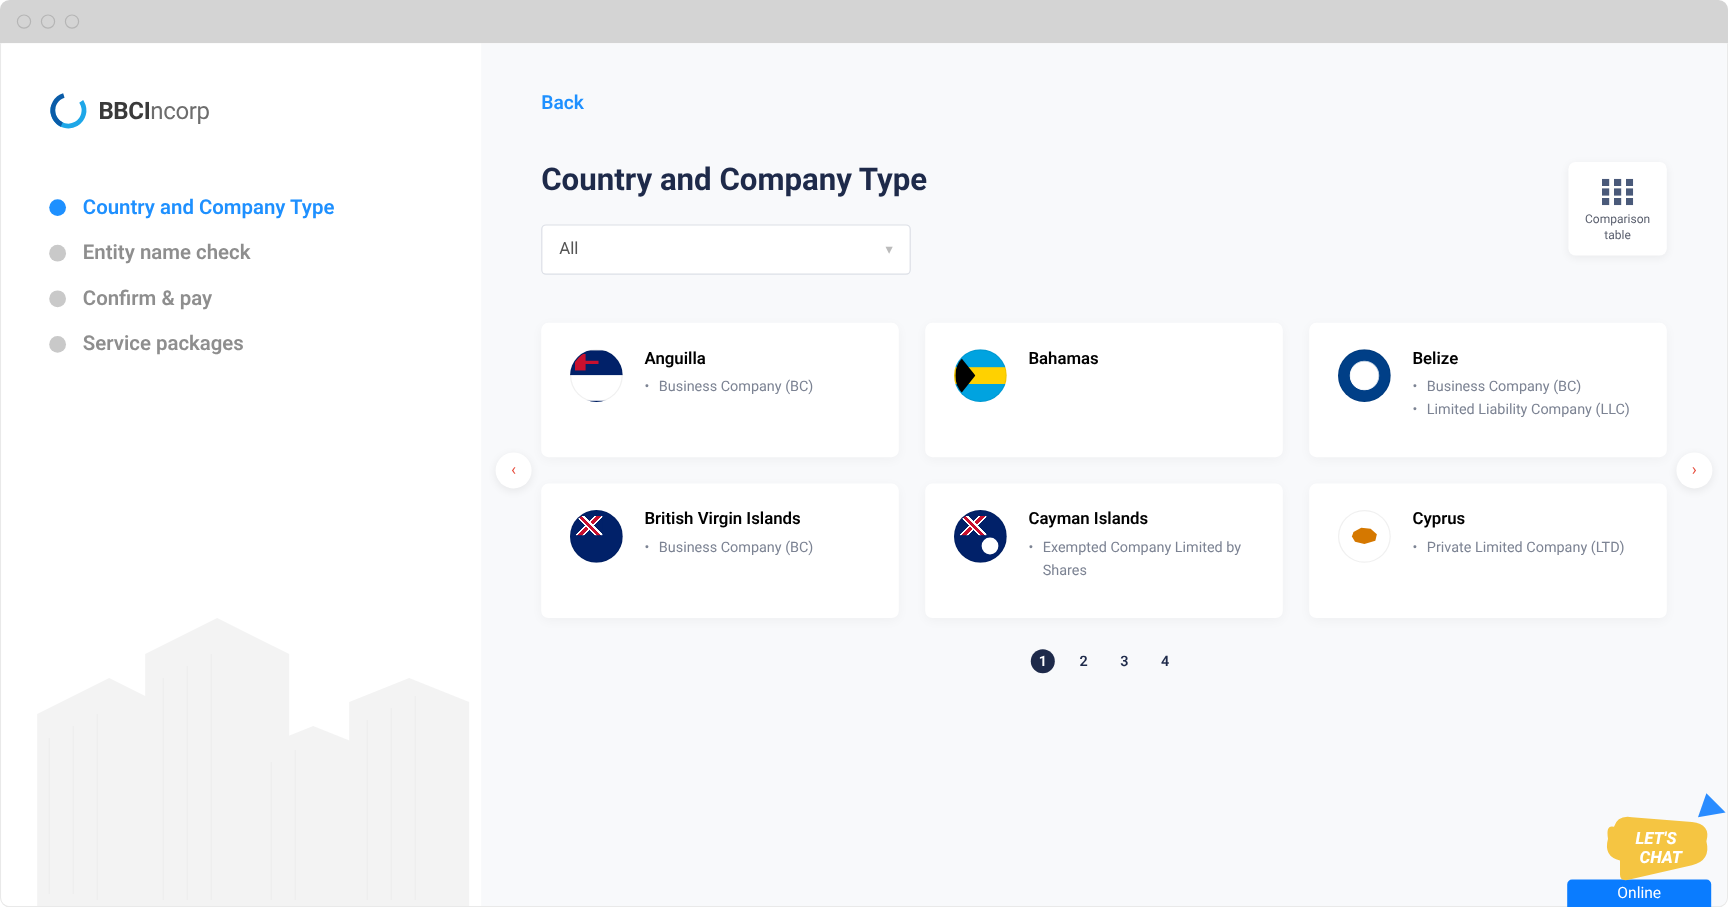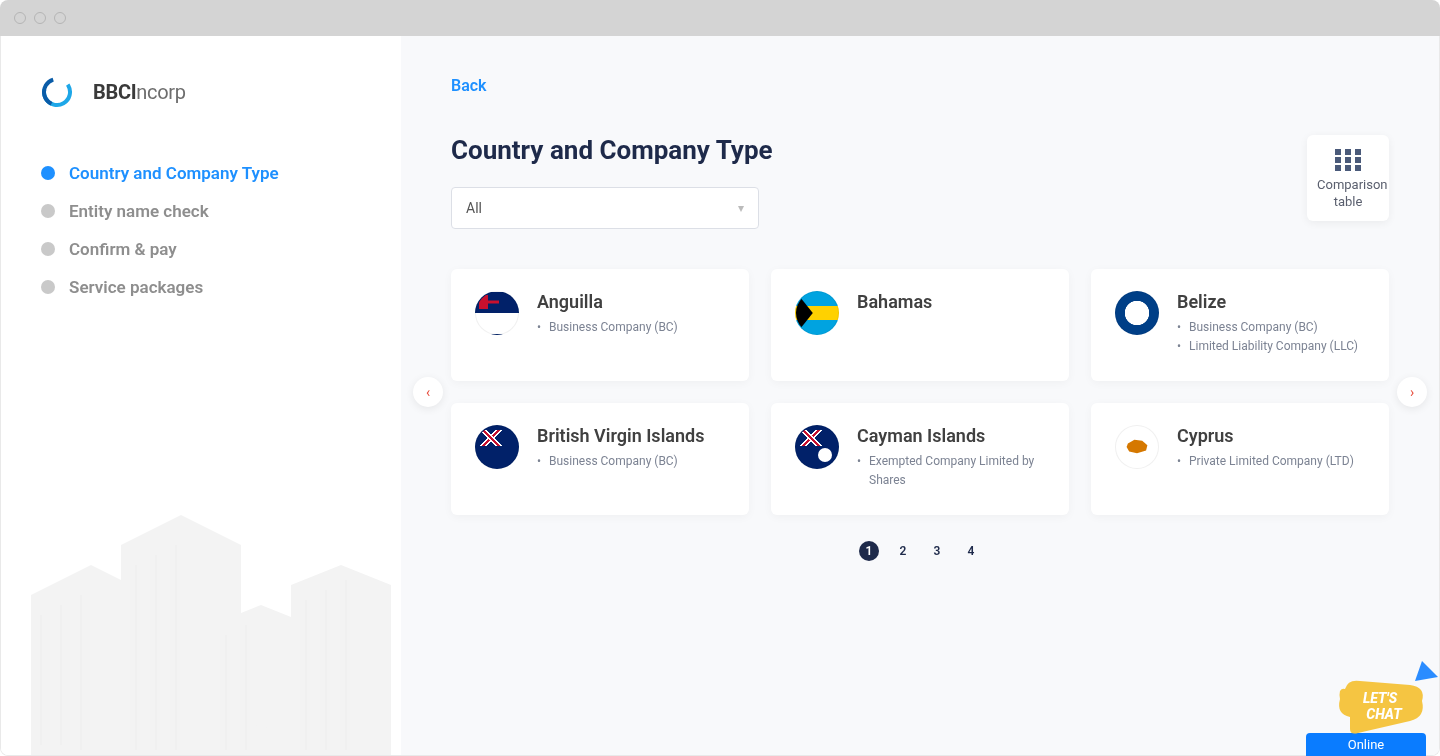--- a/index.html
+++ b/index.html
@@ -38,21 +38,21 @@
   .sidebar {
     width: 400px;
     background: #fff;
     padding: 40px 40px 0 40px;
     position: relative;
     overflow: hidden;
   }
   .logo {
     display: flex;
     align-items: center;
-    gap: 20px;
+    gap: 9px;
     margin-bottom: 55px;
   }
   .logo-mark {
     width: 32px; height: 32px;
     position: relative;
   }
   .logo-text {
     font-size: 20px;
     font-weight: 700;
     color: #3a3a3a;
@@ -111,21 +111,21 @@
     margin-bottom: 22px;
   }
   .comparison-btn {
     background: #fff;
     border-radius: 6px;
     padding: 14px 10px 10px;
     width: 82px;
     text-align: center;
     box-shadow: 0 2px 8px rgba(0,0,0,0.06);
     cursor: pointer;
-    font-size: 13px;
+    font-size: 10px;
     color: #5a5f6e;
     line-height: 1.3;
   }
   .comparison-btn svg { display: block; margin: 0 auto 6px; }
   .filter-select {
     width: 308px;
     height: 42px;
     border: 1px solid #dcdfe6;
     border-radius: 4px;
     background: #fff;
@@ -157,23 +157,23 @@
     min-height: 112px;
   }
   .card .flag {
     width: 44px; height: 44px;
     border-radius: 50%;
     flex-shrink: 0;
     overflow: hidden;
     border: 1px solid rgba(0,0,0,0.06);
   }
   .card h3 {
-    font-size: 18px;
+    font-size: 14px;
     font-weight: 600;
-    color: #404040;
+    color: #000000;
     margin-bottom: 6px;
   }
   .card ul {
     list-style: none;
     padding: 0;
   }
   .card ul li {
     font-size: 12px;
     color: #7c8393;
     position: relative;

